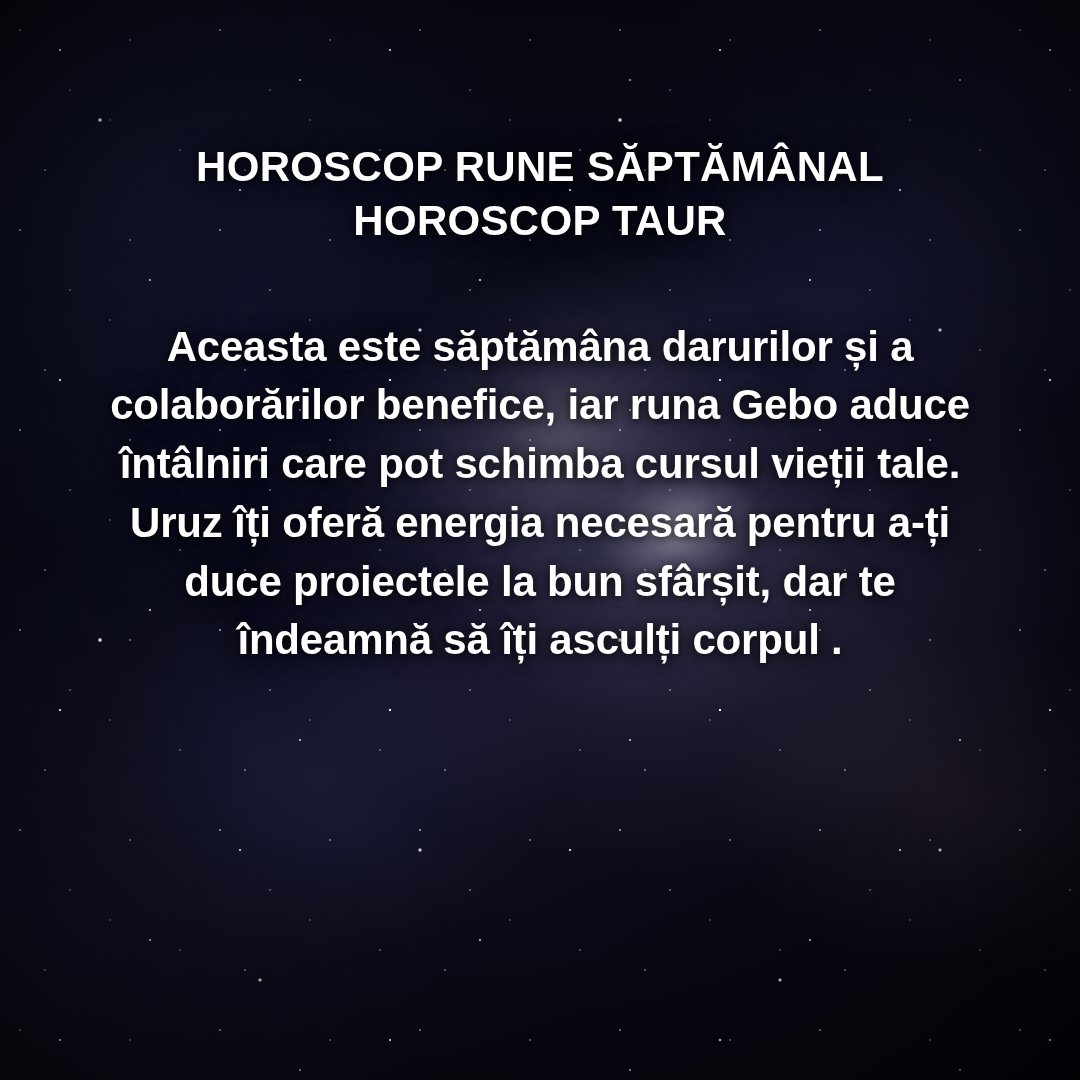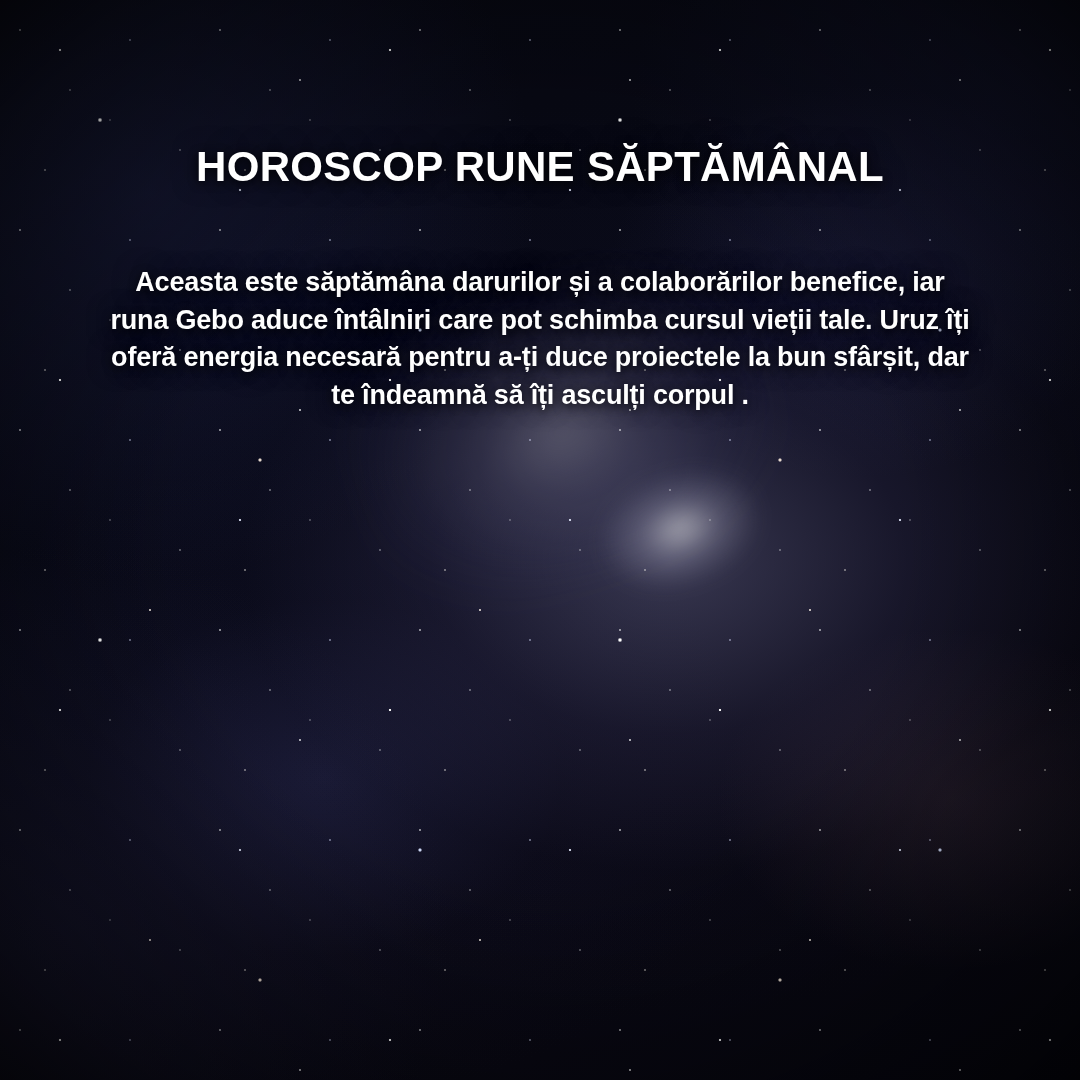--- a/index.html
+++ b/index.html
@@ -126,21 +126,21 @@
   .rune-line {
     margin-top: 66px;
     font-size: 40px;
     font-weight: bold;
     letter-spacing: 0.2px;
   }
 
   .body-text {
     margin-top: 70px;
     width: 870px;
-    font-size: 27px;
+    font-size: 42px;
     font-weight: bold;
     line-height: 1.40;
     letter-spacing: -0.2px;
   }
 </style>
 </head>
 <body>
 
 <div id="card">
 
@@ -150,19 +150,20 @@
   <div class="bg-core2"></div>
   <div class="stars stars-sm"></div>
   <div class="stars stars-md"></div>
   <div class="stars stars-lg"></div>
   <div class="vignette"></div>
 
   <div class="content">
 
     <div class="title-block">
       <div>HOROSCOP RUNE SĂPTĂMÂNAL</div>
+      <div>HOROSCOP TAUR</div>
     </div>
 
 
     <div class="body-text">Aceasta este săptămâna darurilor și a colaborărilor benefice, iar runa Gebo aduce întâlniri care pot schimba cursul vieții tale. Uruz îți oferă energia necesară pentru a-ți duce proiectele la bun sfârșit, dar te îndeamnă să îți asculți corpul .</div>
 
   </div>
 </div>
 
 </body></html>

